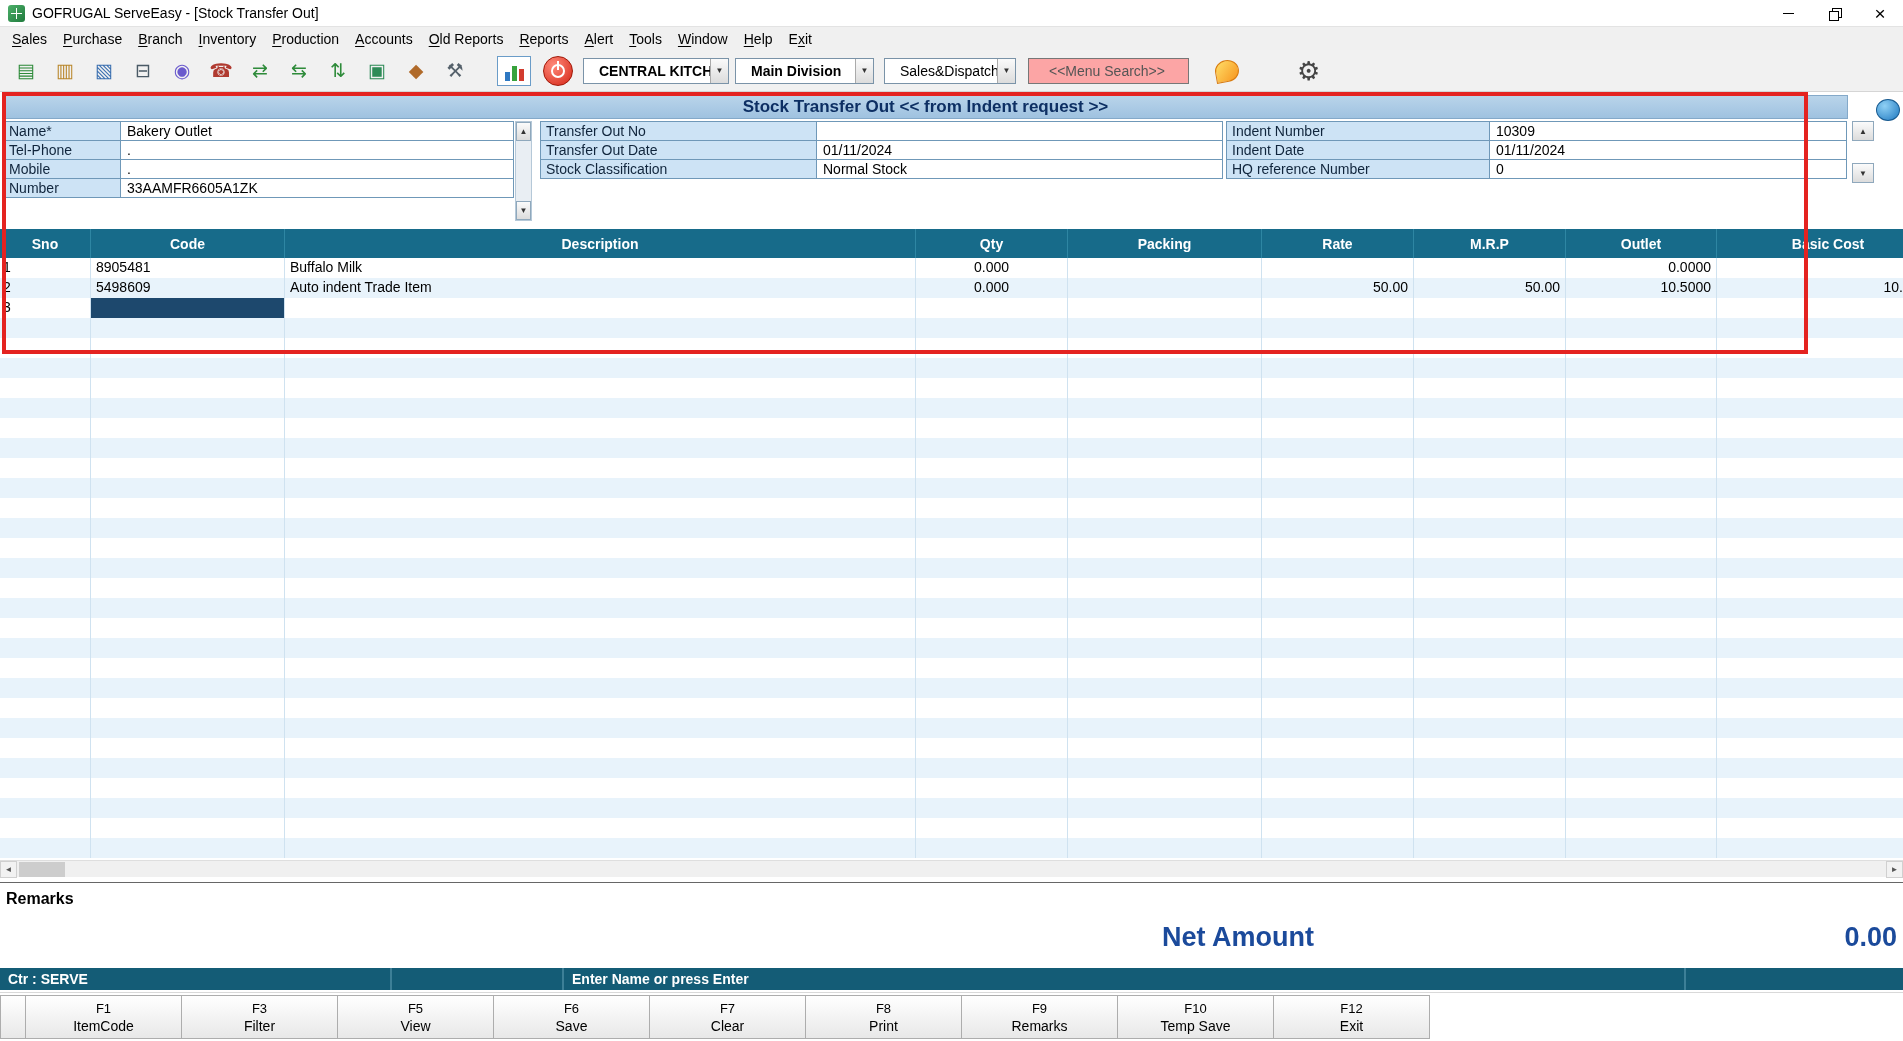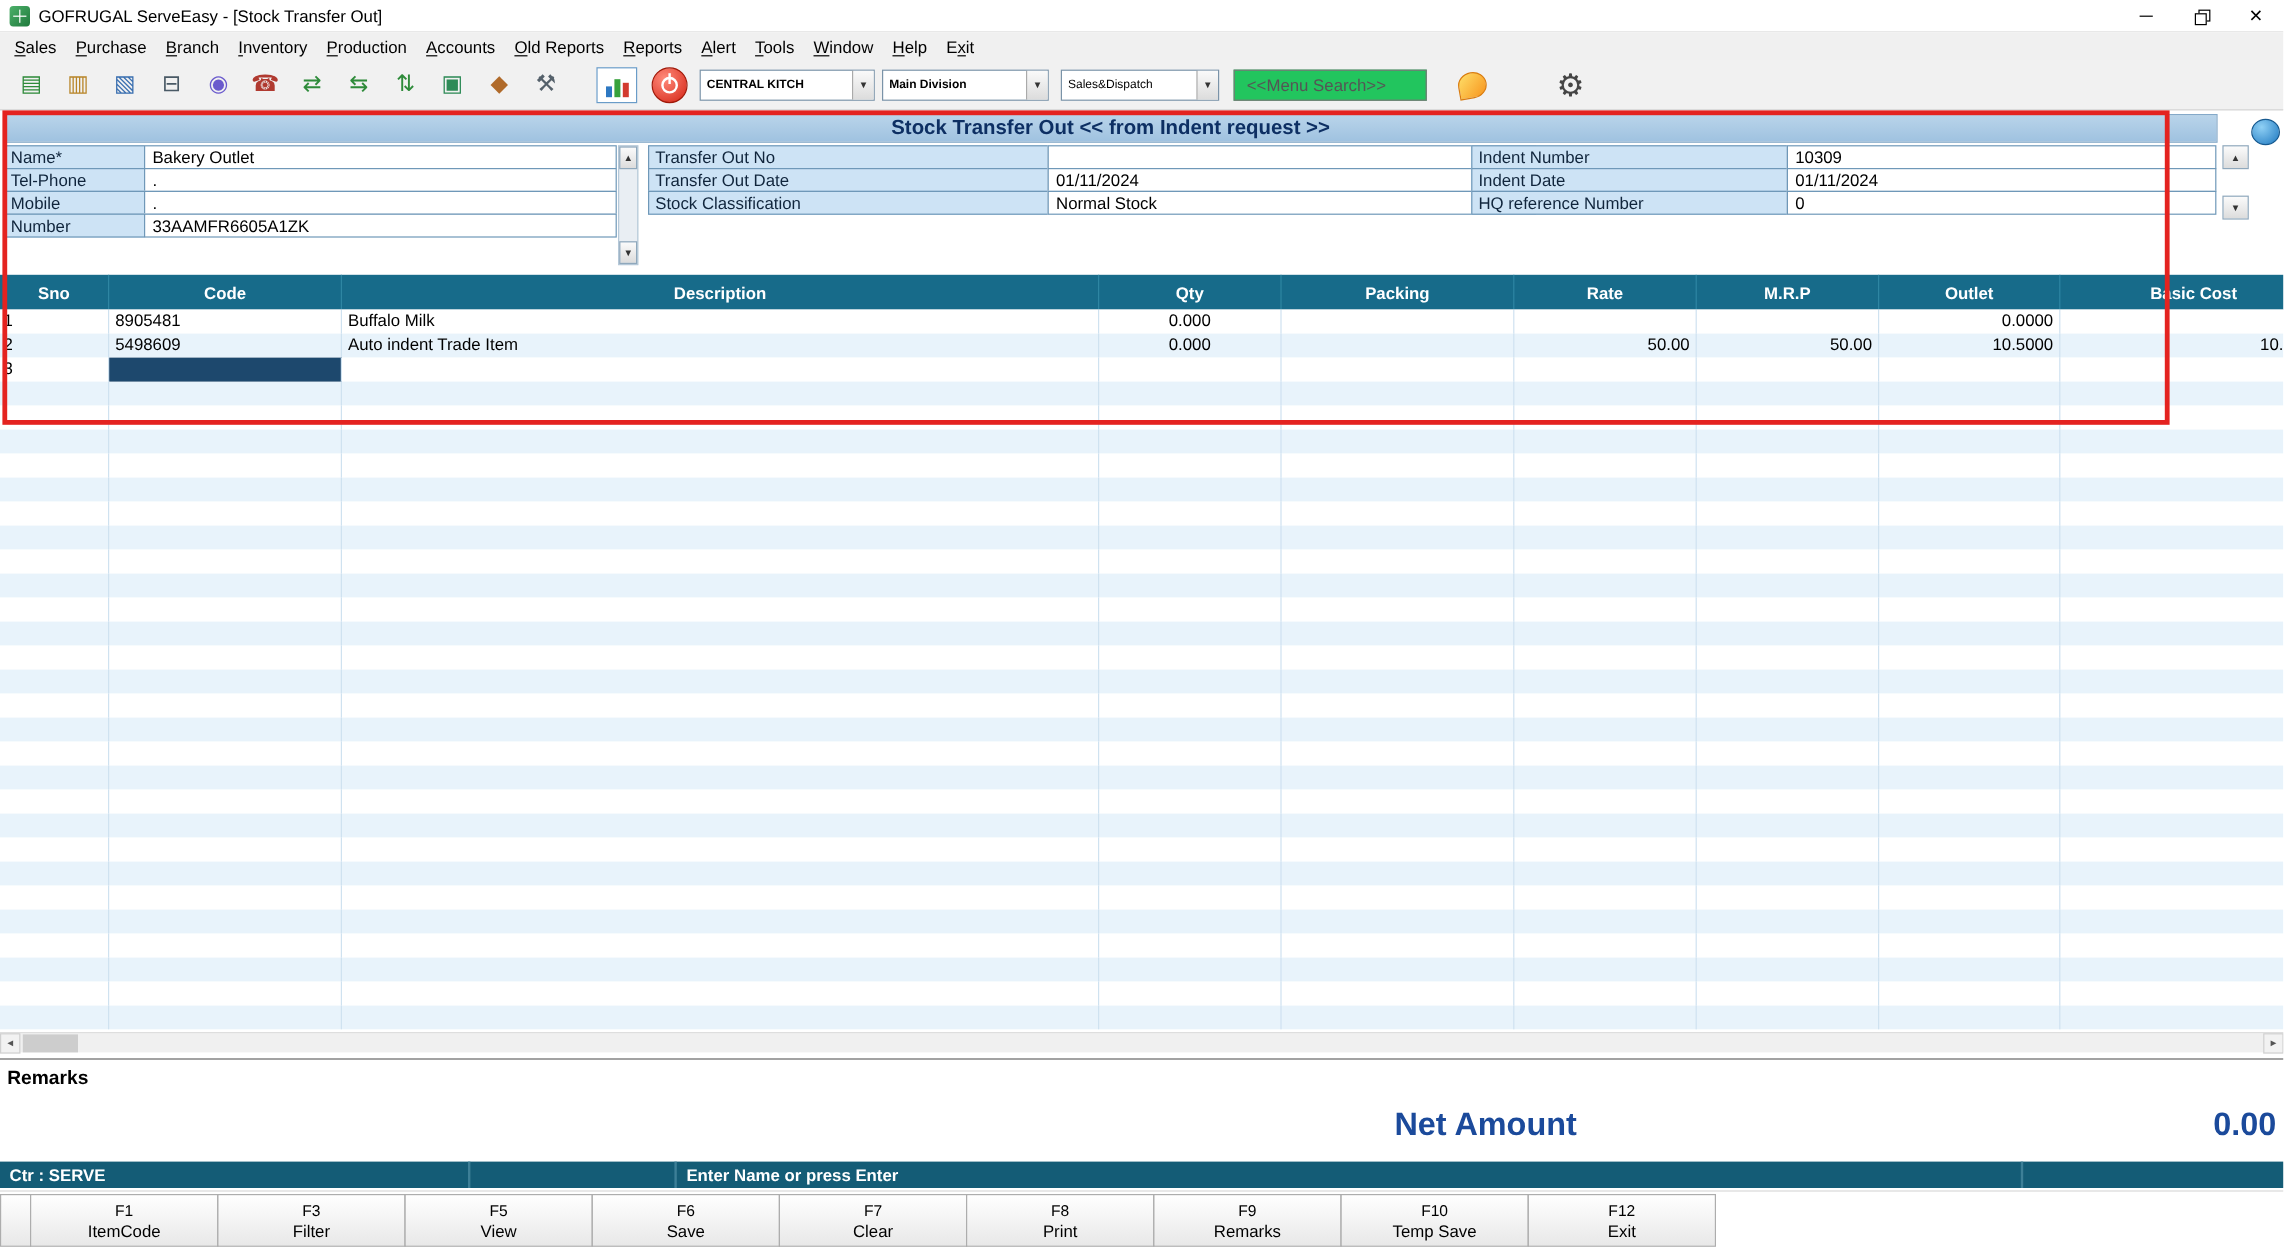--- a/index.html
+++ b/index.html
@@ -32,45 +32,45 @@
   .tb-glyph{font-size:19px;line-height:1}
   .chart-btn{margin-left:26px;width:34px;height:30px;background:#fff;border:1px solid #6a9cc8;display:flex;align-items:flex-end;justify-content:center;gap:2px;padding-bottom:4px;cursor:pointer}
   .chart-btn .bar{width:5px;display:block}
   .chart-btn .b1{height:9px;background:#2e78c2}
   .chart-btn .b2{height:15px;background:#37a23c}
   .chart-btn .b3{height:12px;background:#d23b2e}
   .power-btn{margin-left:12px;width:30px;height:30px;border-radius:50%;background:radial-gradient(circle at 35% 30%,#ff8a7a,#d42314);border:1px solid #a01808;position:relative;cursor:pointer}
   .power-btn::after{content:"";position:absolute;inset:7px;border:2px solid #fff;border-radius:50%}
   .power-btn::before{content:"";position:absolute;left:50%;top:4px;width:2px;height:9px;background:#fff;transform:translateX(-50%);z-index:2}
   .combo{display:flex;align-items:center;border:1px solid #7a93a8;background:#fff;height:26px}
-  .combo-text{flex:1;padding:0 5px;font-size:10px;white-space:nowrap;overflow:hidden}
+  .combo-text{flex:1;padding:0 15px;font-size:14px;white-space:nowrap;overflow:hidden}
   .c1 .combo-text,.c2 .combo-text{font-weight:bold}
   .combo-arrow{width:18px;height:100%;background:linear-gradient(#fafafa,#dcdcdc);border-left:1px solid #aaa;display:flex;align-items:center;justify-content:center;font-size:8px;color:#333;cursor:pointer;flex:none}
   .c1{width:146px;margin-left:10px}
   .c2{width:139px;margin-left:6px}
   .c3{width:132px;margin-left:10px}
-  .menu-search{margin-left:12px;width:161px;height:26px;border:1px solid #777;font-size:14px;padding:0 10px;font-family:inherit;color:#333;background:#22c55e}
+  .menu-search{margin-left:12px;width:161px;height:26px;border:1px solid #777;font-size:14px;padding:0 20px;font-family:inherit;color:#333;background:#fca5a5}
   .menu-search::placeholder{color:#555;opacity:1}
   .balloon{margin-left:26px;width:24px;height:22px;background:linear-gradient(135deg,#ffe06a,#f7941d);border:1px solid #d97c10;border-radius:60% 60% 60% 0;transform:rotate(-10deg);cursor:pointer}
   .gear{margin-left:58px;font-size:26px;color:#454545;cursor:pointer;line-height:1}
 
   
   .form-header{position:absolute;left:3px;top:95px;width:1845px;height:24px;background:linear-gradient(#b9d4ea,#9fc2e0);border:1px solid #84a9c9;display:flex;align-items:center;justify-content:center;font-size:17px;font-weight:bold;color:#0d2f63}
 
   
   .fields{position:absolute;top:121px;font-size:14px}
   .frow{display:flex;height:20px;margin-top:-1px}
   .frow:first-child{margin-top:0}
   .flabel{background:var(--form-label-bg,#cde3f5);border:1px solid #6f98b8;padding:0 5px;color:#10253c;display:flex;align-items:center;white-space:nowrap;overflow:hidden}
   .fvalue{background:#fff;border:1px solid #6f98b8;margin-left:-1px;padding:0 6px;display:flex;align-items:center;white-space:nowrap;overflow:hidden}
   .customer{left:3px}
   .customer .flabel{width:118px}
   .customer .fvalue{width:394px}
   .transfer{left:540px}
-  .transfer .flabel{width:334px}
+  .transfer .flabel{width:277px}
   .transfer .fvalue{width:407px}
   .indent{left:1226px}
   .indent .flabel{width:264px}
   .indent .fvalue{width:358px}
 
   .spin-btn{display:flex;align-items:center;justify-content:center;font-size:8px;color:#333;background:linear-gradient(#fbfbfb,#dcdcdc);border:1px solid #8fa8bc;cursor:pointer}
   .vspin{position:absolute;left:515px;top:121px;width:17px;height:100px;display:flex;flex-direction:column;background:#e9eef3;border:1px solid #b5c8d8}
   .vspin .spin-btn{height:19px;width:100%;flex:none}
   .spin-track{flex:1}
   .right-up{position:absolute;left:1852px;top:121px;width:22px;height:20px}

